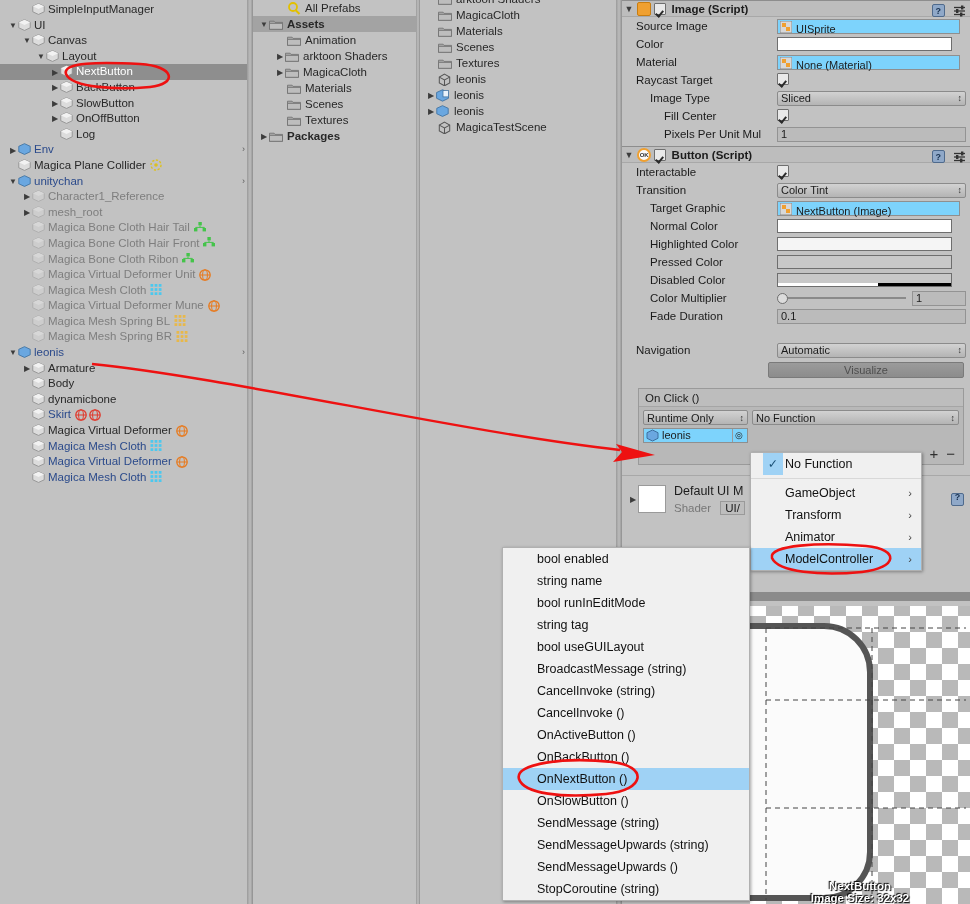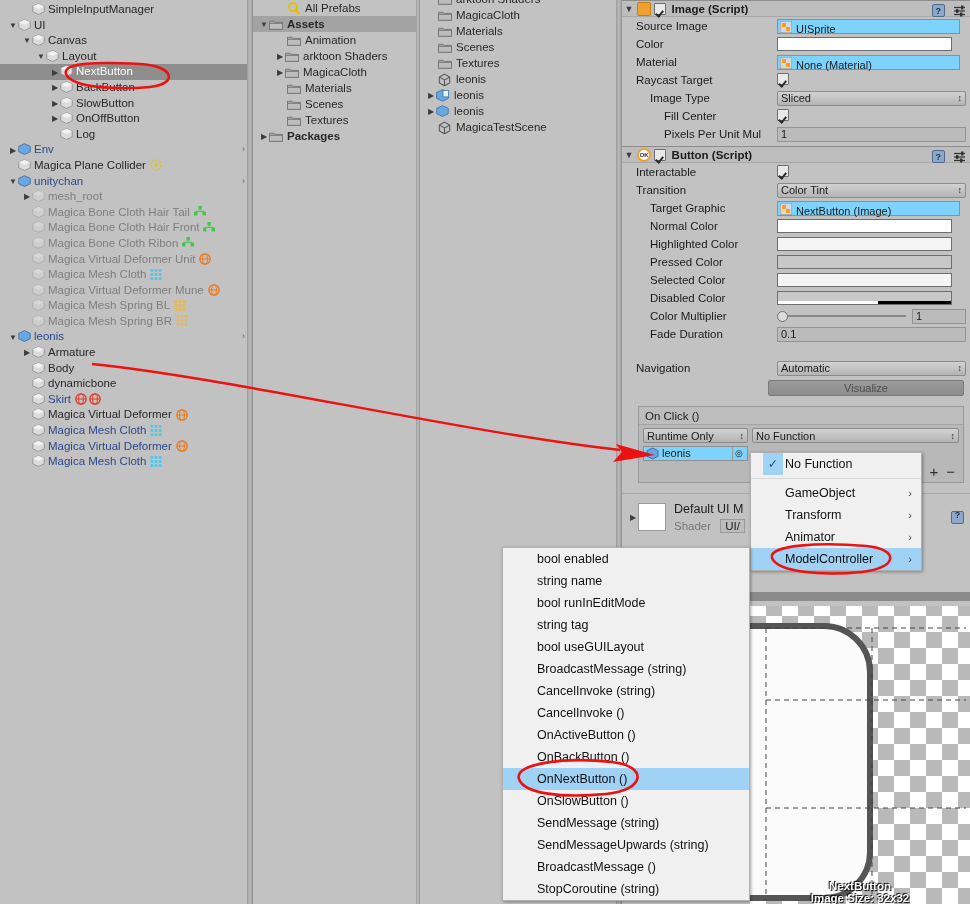--- a/index.html
+++ b/index.html
@@ -179,20 +179,24 @@
           </svg></span><span class="lbl">Magica Plane Collider</span><span class="badge" style="width:auto"><svg width="12" height="12" viewBox="0 0 12 12">
             <circle cx="6" cy="6" r="5" fill="none" stroke="#ddc120" stroke-width="1.4" stroke-dasharray="2.2,1.6"></circle>
             <circle cx="6" cy="6" r="1.8" fill="#ddc120"></circle>
           </svg></span></div>
       <div class="hrow  blue " style="padding-left:8px"><span class="tri">▼</span><span class="cube"><svg width="13" height="12" viewBox="0 0 14 13">
             <path d="M7 .7 13.2 3.6v5.9L7 12.4.8 9.5V3.6z" fill="#6aa7e0" stroke="#3d6f9e" stroke-width=".9"></path>
           </svg></span><span class="lbl">unitychan</span><span class="sb-right">›</span></div>
       <div class="hrow   dim" style="padding-left:22px"><span class="tri">▶</span><span class="cube"><svg width="13" height="12" viewBox="0 0 14 13">
             <path d="M7 .7 13.2 3.6v5.9L7 12.4.8 9.5V3.6z" fill="#dcdcdc" stroke="#8d8d8d" stroke-width=".9"></path>
             <path d="M7 .7 13.2 3.6 7 6.4.8 3.6z" fill="#f2f2f2"></path>
+          </svg></span><span class="lbl">Character1_Reference</span></div>
+      <div class="hrow   dim" style="padding-left:22px"><span class="tri">▶</span><span class="cube"><svg width="13" height="12" viewBox="0 0 14 13">
+            <path d="M7 .7 13.2 3.6v5.9L7 12.4.8 9.5V3.6z" fill="#dcdcdc" stroke="#8d8d8d" stroke-width=".9"></path>
+            <path d="M7 .7 13.2 3.6 7 6.4.8 3.6z" fill="#f2f2f2"></path>
           </svg></span><span class="lbl">mesh_root</span></div>
       <div class="hrow   dim" style="padding-left:22px"><span class="tri none">▶</span><span class="cube"><svg width="13" height="12" viewBox="0 0 14 13">
             <path d="M7 .7 13.2 3.6v5.9L7 12.4.8 9.5V3.6z" fill="#dcdcdc" stroke="#8d8d8d" stroke-width=".9"></path>
             <path d="M7 .7 13.2 3.6 7 6.4.8 3.6z" fill="#f2f2f2"></path>
           </svg></span><span class="lbl">Magica Bone Cloth Hair Tail</span><span class="badge" style="width:auto"><svg width="12" height="11" viewBox="0 0 12 11">
             <rect x="4.4" y="0" width="3.4" height="3.4" fill="#44c44a"></rect>
             <rect x="0" y="6" width="3.4" height="3.4" fill="#44c44a"></rect>
             <rect x="8.6" y="6" width="3.4" height="3.4" fill="#44c44a"></rect>
             <path d="M6 3.4v2M6 5.4H1.7v1M6 5.4h4.3v1" stroke="#44c44a" stroke-width="1" fill="none"></path>
           </svg></span></div>
@@ -581,26 +585,20 @@
             <div class="colorfield" style="flex:1;margin-right:14px;background:#f5f5f5;"></div>
           </span>
         </div>
         <div class="frow" style="padding-left:28px;padding-right:4px;">
           <span class="flabel" style="width:118px;flex:0 0 auto;">Pressed Color</span>
           <span class="fctl">
             <div class="colorfield" style="flex:1;margin-right:14px;background:#c8c8c8;"></div>
           </span>
         </div>
         <div class="frow" style="padding-left:28px;padding-right:4px;">
-          <span class="flabel" style="width:118px;flex:0 0 auto;">Selected Color</span>
-          <span class="fctl">
-            <div class="colorfield" style="flex:1;margin-right:14px;background:#f5f5f5;"></div>
-          </span>
-        </div>
-        <div class="frow" style="padding-left:28px;padding-right:4px;">
           <span class="flabel" style="width:118px;flex:0 0 auto;">Disabled Color</span>
           <span class="fctl">
             <div class="colorfield" style="flex:1;margin-right:14px;position:relative;background:#c8c8c8;">
               <span style="position:absolute;left:0;bottom:0;width:58%;height:3px;background:#fff;"></span>
               <span style="position:absolute;right:0;bottom:0;width:42%;height:3px;background:#000;"></span>
             </div>
           </span>
         </div>
         <div class="frow" style="padding-left:28px;padding-right:4px;">
           <span class="flabel" style="width:118px;flex:0 0 auto;">Color Multiplier</span>
@@ -713,21 +711,21 @@
       <div class="mitem "><span>bool useGUILayout</span></div>
       <div class="mitem "><span>BroadcastMessage (string)</span></div>
       <div class="mitem "><span>CancelInvoke (string)</span></div>
       <div class="mitem "><span>CancelInvoke ()</span></div>
       <div class="mitem "><span>OnActiveButton ()</span></div>
       <div class="mitem "><span>OnBackButton ()</span></div>
       <div class="mitem sel"><span>OnNextButton ()</span></div>
       <div class="mitem "><span>OnSlowButton ()</span></div>
       <div class="mitem "><span>SendMessage (string)</span></div>
       <div class="mitem "><span>SendMessageUpwards (string)</span></div>
-      <div class="mitem "><span>BroadcastMessage ()</span></div>
+      <div class="mitem "><span>SendMessageUpwards ()</span></div>
       <div class="mitem "><span>StopCoroutine (string)</span></div>
     </div>
 
   <svg class="anno">
 
     <path d="M66,74 C62,62 100,62 140,64 C175,66 178,84 150,87 C118,90 72,88 66,74 Z" fill="none" stroke="#ee1111" stroke-width="2.6"></path>
 
     <path d="M92,364 C230,378 460,432 620,450" fill="none" stroke="#ee1111" stroke-width="2.4"></path>
     <path d="M655,455 L616,444 L622,452 L613,462 Z" fill="#ee1111"></path>
 

